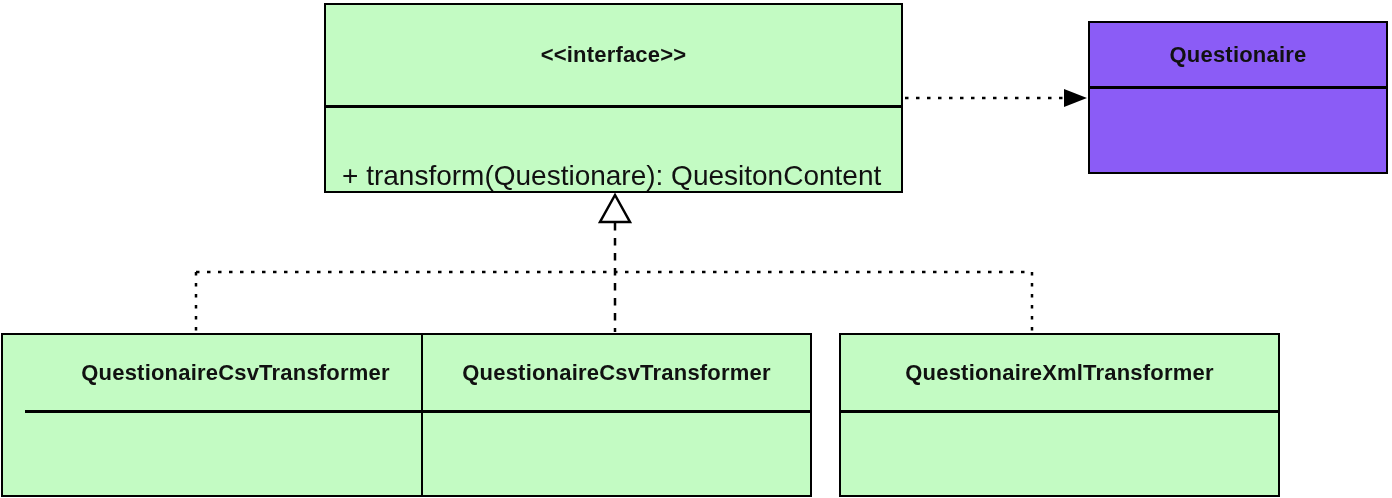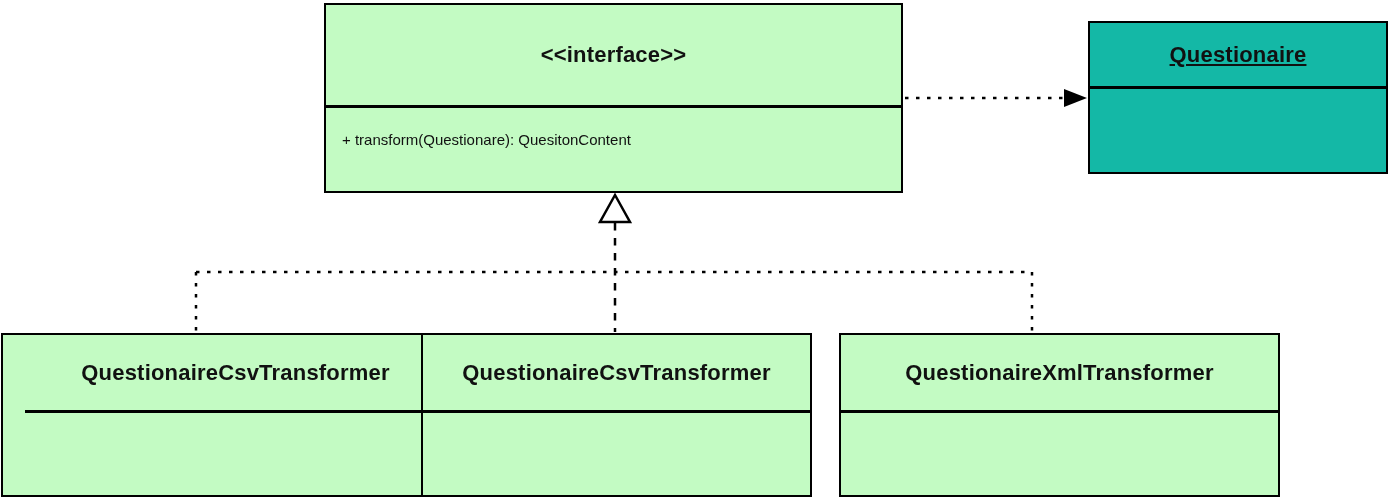--- a/index.html
+++ b/index.html
@@ -26,39 +26,40 @@
   }
   .uml-class {
     position: absolute;
     box-sizing: border-box;
     border: 2px solid #000000;
     z-index: 2;
     display: flex;
     flex-direction: column;
   }
   .fill-green { background: #c3fbc3; }
-  .fill-yellow { background: #14b8a6; text-decoration: underline; }
+  .fill-yellow { background: #8b5cf6; }
   .uml-header {
     box-sizing: border-box;
     border-bottom: 3px solid #000000;
     display: flex;
     flex-direction: column;
     align-items: center;
     justify-content: center;
     font-weight: bold;
     font-size: 22px;
     line-height: 32px;
     letter-spacing: 0.2px;
     text-align: center;
   }
   .uml-body {
     flex: 1;
     box-sizing: border-box;
-    font-size: 15px;
+    font-size: 28px;
     line-height: 26px;
+    margin-top: 36px;
   }
   #interface-box { left: 324px; top: 3px;  width: 579px; height: 190px; }
   #interface-box .uml-header { height: 103px; }
   #interface-box .uml-body   { padding: 19px 10px 0 16px; }
 
   #questionaire-box { left: 1088px; top: 21px; width: 300px; height: 153px; }
   #questionaire-box .uml-header { height: 66px; }
 
   .impl-box { top: 333px; height: 164px; }
   .impl-box .uml-header { height: 78px; }

